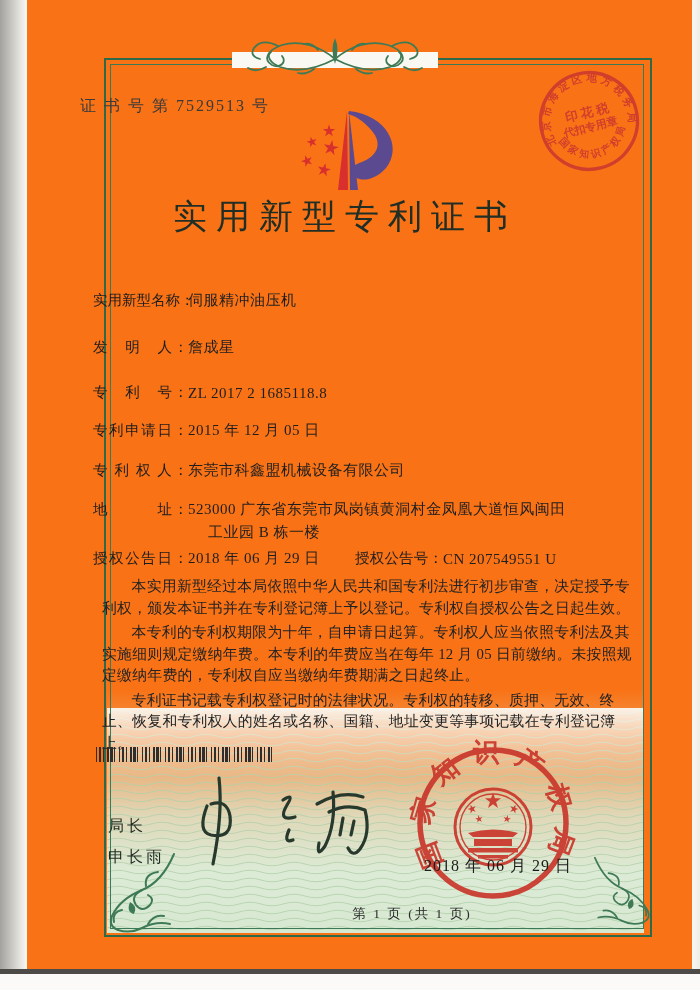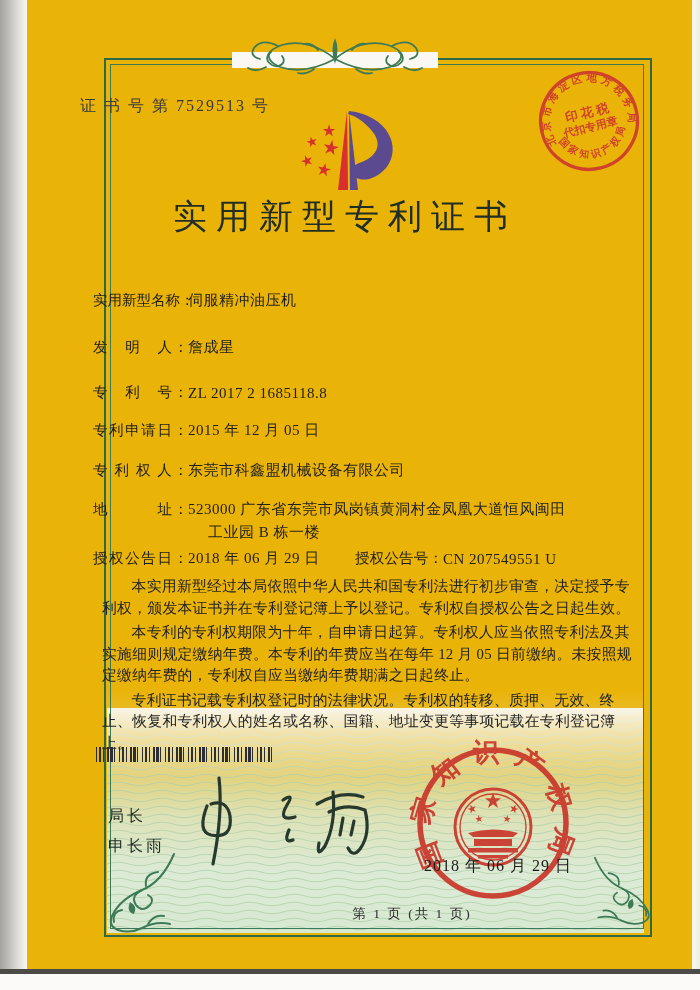--- a/index.html
+++ b/index.html
@@ -1,17 +1,17 @@
 <!DOCTYPE html>
 <html><head>
 <meta charset="utf-8">
 <style>
   html,body{margin:0;padding:0;background:#e8e6e1;}
   .stage{position:relative;width:700px;height:990px;overflow:hidden;
-         background:#eab308;font-family:"Liberation Serif","DejaVu Serif",serif;}
+         background:#f97316;font-family:"Liberation Serif","DejaVu Serif",serif;}
   
   .scan-left{position:absolute;left:0;top:0;width:27px;height:990px;
     background:linear-gradient(90deg,#a3a29e 0%,#c2c0bb 35%,#e6e4df 75%,#faf8f2 100%);z-index:1;}
   .scan-bottom{position:absolute;left:0;top:969px;width:700px;height:5px;background:#4c4b48;z-index:1;}
   .scan-bottom-paper{position:absolute;left:0;top:974px;width:700px;height:16px;background:#fbfaf8;z-index:1;}
   .scan-right{position:absolute;right:0;top:0;width:8px;height:990px;
     background:linear-gradient(270deg,#efede8,#faf8f2);z-index:1;}
 
   
   .green-zone{position:absolute;left:107px;top:690px;width:537px;height:243px;z-index:2;
@@ -42,21 +42,21 @@
   .addr2{position:absolute;left:208px;z-index:4;font-size:15px;color:#1e1e1e;letter-spacing:.5px;}
   .pair2{position:absolute;left:262px;top:0;}
 
   .body-text{position:absolute;left:102px;top:576px;width:530px;z-index:4;color:#222;}
   .body-text p{margin:0 0 3px 0;font-size:14.8px;line-height:21.5px;text-indent:2em;letter-spacing:.3px;}
 
   .barcode{position:absolute;left:96px;top:747px;width:176px;height:15px;z-index:4;
     background:repeating-linear-gradient(90deg,#2e2e2e 0 1.5px,transparent 1.5px 3px,#2e2e2e 3px 5.5px,transparent 5.5px 7px,#2e2e2e 7px 8px,transparent 8px 11.5px);}
 
   .director{position:absolute;left:108px;top:806px;z-index:4;color:#1f2a22;font-size:16px;letter-spacing:3px;}
-  .director div{margin-bottom:9px;}
+  .director div{margin-bottom:9px;margin-top:10px;}
   .signature{position:absolute;left:185px;top:772px;width:200px;height:102px;z-index:4;}
 
   .seal{position:absolute;left:404px;top:735px;width:178px;height:178px;z-index:5;opacity:.93;}
   .seal-date{position:absolute;left:424px;top:856px;z-index:6;font-size:16px;color:#1c1c1c;letter-spacing:1px;}
 
   .tax-stamp{position:absolute;left:534px;top:66px;width:110px;height:110px;z-index:5;
     transform:rotate(-14deg);opacity:.92;}
 
   .page-footer{position:absolute;left:104px;top:905px;width:616px;z-index:6;text-align:center;
     font-size:13.5px;letter-spacing:2px;color:#2b2b2b;}

